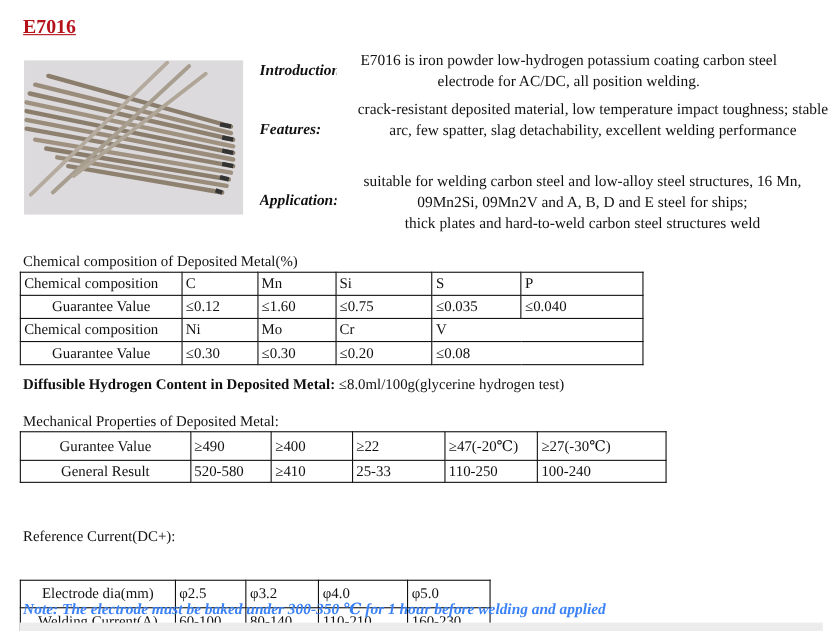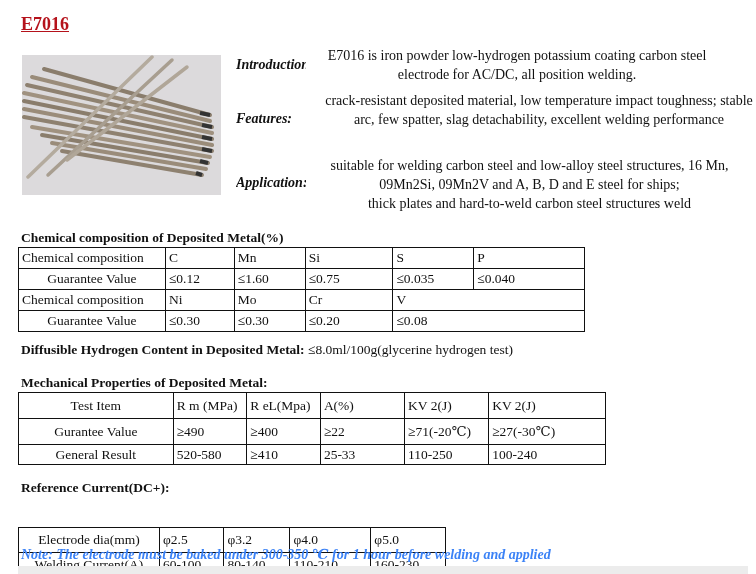--- a/index.html
+++ b/index.html
@@ -4,21 +4,21 @@
 <style>
   html, body { margin:0; padding:0; background:#ffffff; }
   body { width:756px; height:574px; position:relative; overflow:hidden;
          font-family:"Liberation Serif", "DejaVu Serif", serif; color:#111; }
   .abs { position:absolute; }
   .title { left:21px; top:14px; font-size:18px; font-weight:bold; color:#b5121b;
            text-decoration:underline; }
   .photo { left:22px; top:55px; width:199px; height:140px; background:#d8d6d8; overflow:hidden; }
   .label { font-style:italic; font-weight:bold; font-size:14px; white-space:nowrap; overflow:hidden; }
   .para { font-size:14px; line-height:19px;text-align:center; }
-  .section-h { font-weight:bold; font-size:13.5px; white-space:nowrap;text-align:right; }
+  .section-h { font-weight:normal; font-size:13.5px; white-space:nowrap;text-align:right; }
   table.grid { border-collapse:collapse; position:absolute; font-size:13.5px; }
   table.grid td { border:1.5px solid #111; padding:0 3px; white-space:nowrap; }
   table.grid td.rh { text-align:center; }
   .note { left:21px; top:546px; font-size:14px; font-style:italic; font-weight:bold; color:#3b82f6; white-space:nowrap; }
   .bottom-bar { left:18px; top:566px; width:730px; height:8px; background:#ececec; }
 </style>
 </head>
 <body>
 
 <div class="abs title">E7016</div>
@@ -119,34 +119,26 @@
 <table class="grid" style="left:18px;top:392px;width:588px;">
   <colgroup>
       <col style="width:147px">
       <col style="width:70px">
       <col style="width:70px">
       <col style="width:80px">
       <col style="width:80px">
       <col style="width:111px">
     </colgroup>
   <tbody>
-      <tr style="height:26px">
-    <td class="rh">Test Item</td>
-    <td>R m (MPa)</td>
-    <td>R eL(Mpa)</td>
-    <td>A(%)</td>
-    <td>KV 2(J)</td>
-    <td>KV 2(J)</td>
-  </tr>
   <tr style="height:26px">
     <td class="rh">Gurantee Value</td>
     <td>≥490</td>
     <td>≥400</td>
     <td>≥22</td>
-    <td>≥71(-20℃)</td>
+    <td>≥47(-20℃)</td>
     <td>≥27(-30℃)</td>
   </tr>
   <tr style="height:20px">
     <td class="rh">General Result</td>
     <td>520-580</td>
     <td>≥410</td>
     <td>25-33</td>
     <td>110-250</td>
     <td>100-240</td>
   </tr>

